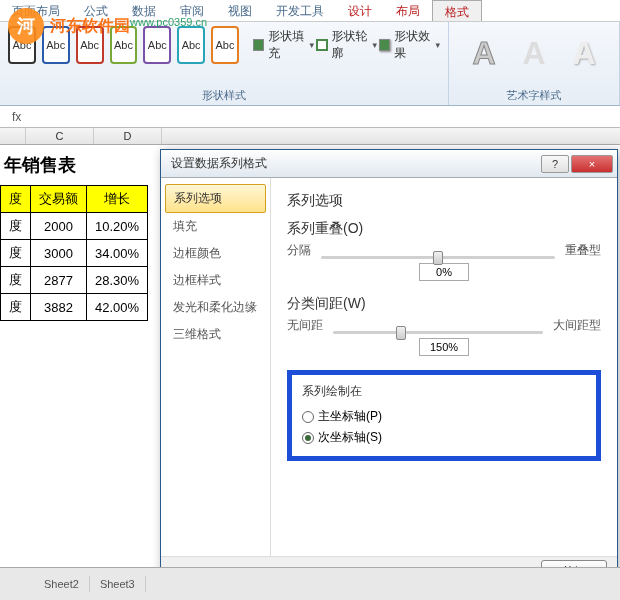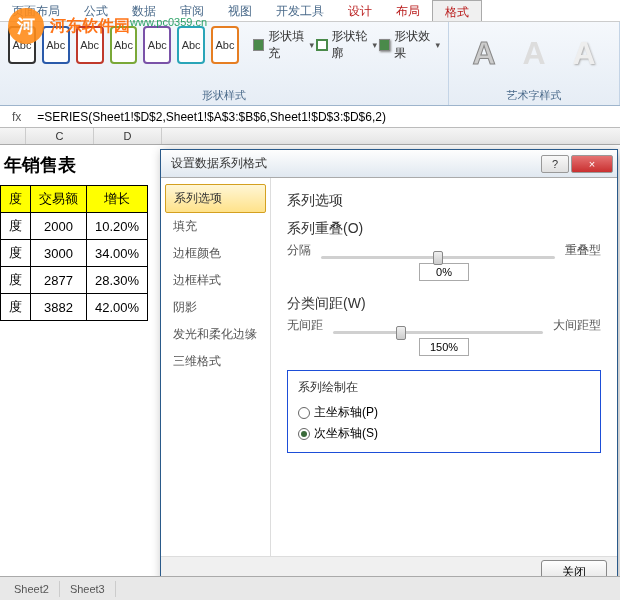--- a/index.html
+++ b/index.html
@@ -41,33 +41,33 @@
 .side-item{padding:5px 8px;color:#555;cursor:pointer;font-size:12px}
 .side-item.sel{background:linear-gradient(#fff6d5,#ffe28a);border:1px solid #d4a020;border-radius:2px;color:#333}
 .dlg-content{flex:1;padding:14px 16px}
 .section-title{font-size:14px;color:#333;margin-bottom:10px}
 .opt-group{margin-bottom:14px}
 .opt-label{font-size:14px;color:#333;margin-bottom:4px}
 .slider-row{display:flex;align-items:flex-end;gap:6px;font-size:11px;color:#555}
 .slider-track{flex:1;height:3px;background:#d0d0d0;position:relative;border-radius:2px;margin:0 4px}
 .slider-thumb{position:absolute;top:-5px;width:10px;height:14px;background:linear-gradient(#f0f0f0,#ccc);border:1px solid #888;border-radius:2px}
 .val-box{width:50px;height:18px;border:1px solid #aaa;text-align:center;margin:4px auto;display:block;font-size:11px;padding:1px}
-.fieldset{border:1px solid #1d4ed8;padding:8px 10px;margin-top:6px}
+.fieldset{border:5px solid #1d4ed8;padding:8px 10px;margin-top:6px}
 .fieldset-legend{font-size:12px;color:#333;margin-bottom:6px}
 .radio-row{display:flex;align-items:center;gap:4px;padding:2px 0;font-size:12px}
 .radio{width:12px;height:12px;border:1px solid #666;border-radius:50%;display:inline-flex;align-items:center;justify-content:center}
 .radio.checked::after{content:"";width:6px;height:6px;background:#3a6a3a;border-radius:50%}
 .dlg-footer{height:32px;border-top:1px solid #ddd;display:flex;justify-content:flex-end;align-items:center;padding:0 10px;background:#f0f0f0}
 .close-btn{padding:3px 20px;background:linear-gradient(#fefefe,#e0e0e0);border:1px solid #888;border-radius:3px;font-size:12px}
 .watermark{position:absolute;top:8px;left:8px;display:flex;align-items:center;gap:6px;z-index:999;opacity:0.9}
 .wm-logo{width:36px;height:36px;border-radius:50%;background:#ff8c1a;display:flex;align-items:center;justify-content:center;color:#fff;font-weight:bold;font-size:18px}
 .wm-text{display:flex;flex-direction:row}
 .wm-title{font-size:16px;font-weight:bold;color:#ff6600}
 .wm-url{font-size:11px;color:#1a9a5a}
-.sheet-tabs{position:absolute;bottom:0;left:0;display:flex;background:#e8e8e8;border-top:1px solid #aaa;width:100%;height:24px;align-items:center;padding-left:4px}
+.sheet-tabs{position:absolute;bottom:0;left:0;display:flex;background:#e8e8e8;border-top:1px solid #aaa;width:100%;height:33px;align-items:center;padding-left:34px}
 .sheet-tab{padding:2px 10px;font-size:11px;color:#555;border-right:1px solid #ccc}
 </style>
 </head>
 <body>
 
 <div class="ribbon-tabs">
   <div class="ribbon-tab">页面布局</div>
   <div class="ribbon-tab">公式</div>
   <div class="ribbon-tab">数据</div>
   <div class="ribbon-tab">审阅</div>
@@ -113,21 +113,20 @@
       <div class="wordart-a" style="-webkit-text-stroke:1px #888">A</div>
       <div class="wordart-a" style="color:#ddd">A</div>
       <div class="wordart-a" style="color:#eee;text-shadow:1px 1px 2px #aaa">A</div>
     </div>
     <div class="group-label">艺术字样式</div>
   </div>
 </div>
 
 <div class="fx-bar">
   <span class="fx-label">fx</span>
-  <input class="fx-input" value="=SERIES(Sheet1!$D$2,Sheet1!$A$3:$B$6,Sheet1!$D$3:$D$6,2)" style="">
 </div>
 
 <div class="sheet-area">
   <div class="col-headers">
     <div class="col-h" style="width:26px"></div>
     <div class="col-h" style="width:68px">C</div>
     <div class="col-h" style="width:68px">D</div>
   </div>
   <div class="table-wrap">
     <div class="sales-title">年销售表</div>
@@ -170,21 +169,20 @@
       <div class="dlg-btn">?</div>
       <div class="dlg-btn dlg-close">×</div>
     </div>
   </div>
   <div class="dlg-body">
     <div class="dlg-sidebar">
       <div class="side-item sel">系列选项</div>
       <div class="side-item">填充</div>
       <div class="side-item">边框颜色</div>
       <div class="side-item">边框样式</div>
-      <div class="side-item">阴影</div>
       <div class="side-item">发光和柔化边缘</div>
       <div class="side-item">三维格式</div>
     </div>
     <div class="dlg-content">
       <div class="section-title">系列选项</div>
       <div class="opt-group">
         <div class="opt-label">系列重叠(O)</div>
         <div class="slider-row">
           <span>分隔</span>
           <div class="slider-track">

